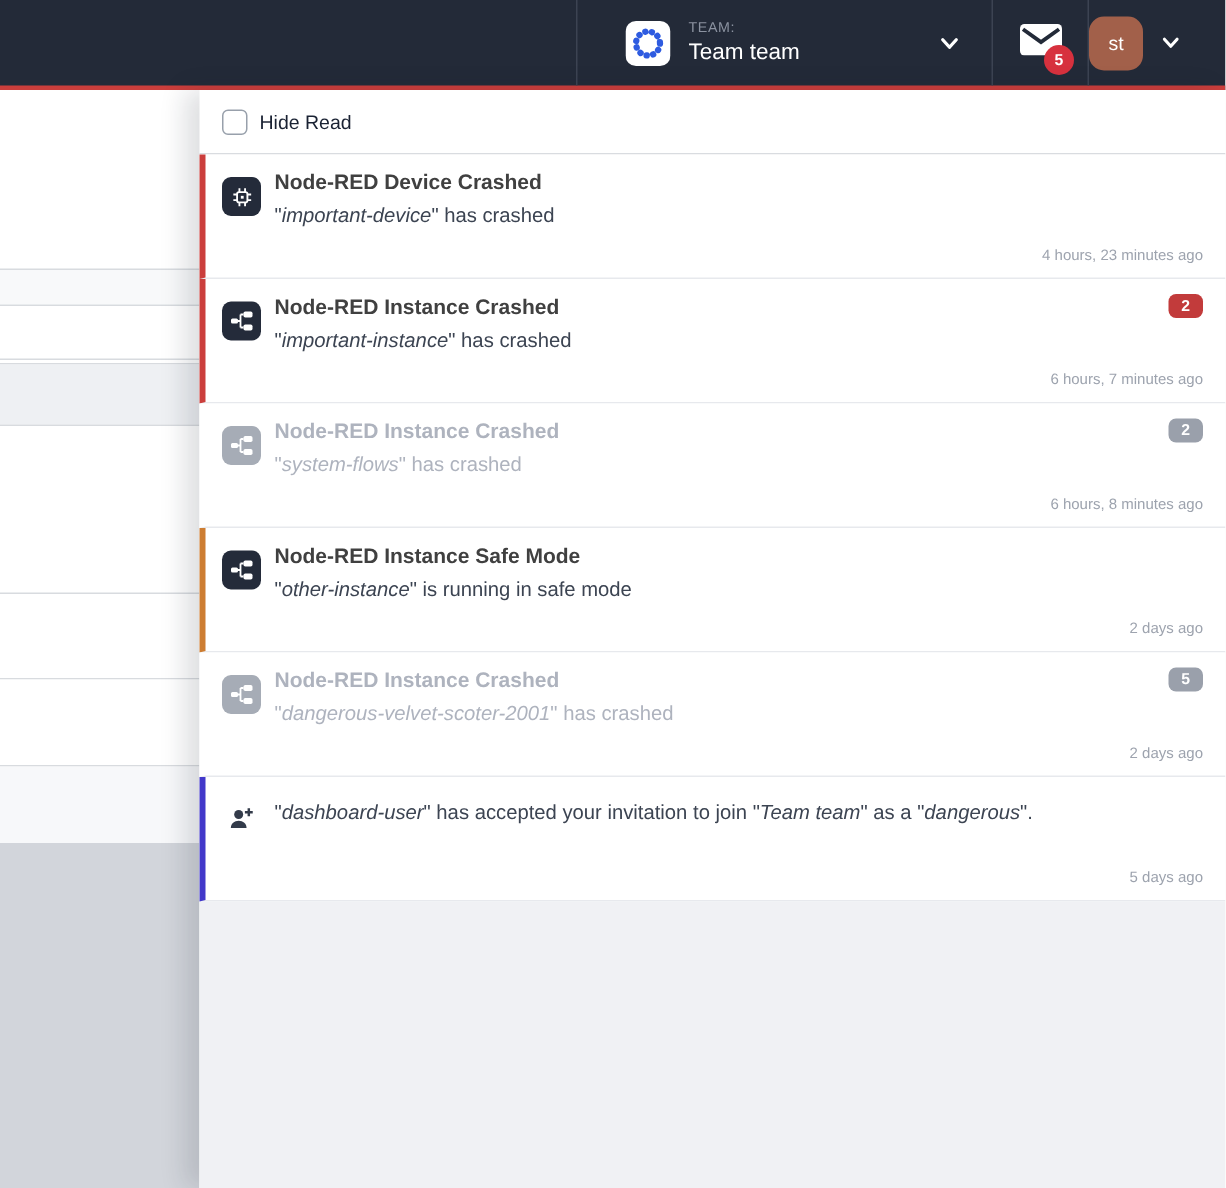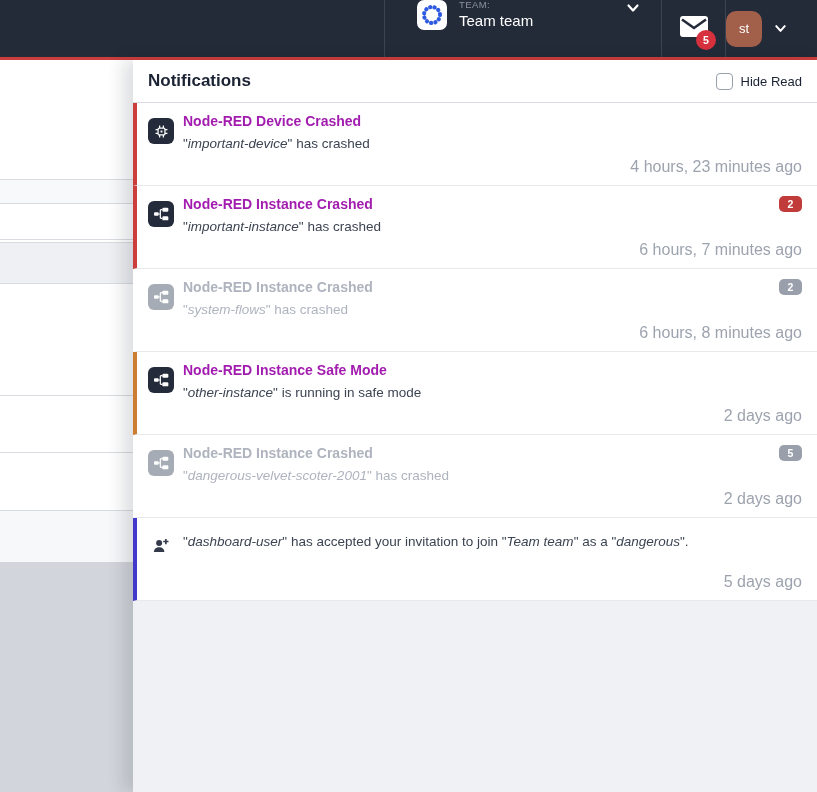--- a/index.html
+++ b/index.html
@@ -3,21 +3,21 @@
 <meta charset="utf-8">
 <style>
   * { margin:0; padding:0; box-sizing:border-box; }
   html,body { width:817px; height:792px; }
   body { font-family:"Liberation Sans","DejaVu Sans",sans-serif; background:#fff; overflow:hidden; }
   .screen { position:relative; width:817px; height:792px; overflow:hidden; background:#fff; }
 
   
   .navbar { display:flex; height:60px; background:#232a38; border-bottom:3px solid #cb3e3c; }
   .nav-spacer { flex:1; }
-  .team-selector { width:277px; border-left:1px solid #3c4352; display:flex; align-items:flex-start;
+  .team-selector { width:277px; border-left:1px solid #3c4352; display:flex; align-items:center;
                    padding:0 20px 0 32px; gap:12px; cursor:pointer; }
   .team-icon svg { display:block; }
   .team-text { flex:1; line-height:1.15; }
   .team-label { font-size:9.5px; color:#8b92a0; letter-spacing:.4px; }
   .team-name { font-size:15px; color:#ffffff; margin-top:1px; }
   .chev { display:flex; align-items:center; }
   .mail-btn { width:64px; border-left:1px solid #3c4352; position:relative; display:flex;
               align-items:center; justify-content:center; cursor:pointer; }
   .mail-badge { position:absolute; right:9px; bottom:7px; width:20px; height:20px; border-radius:50%;
                 background:#d7313e; color:#fff; font-size:10.5px; font-weight:700;
@@ -39,23 +39,23 @@
   .panel-title { font-size:17px; font-weight:700; color:#1a2233; flex:1; }
   .hide-read { display:flex; align-items:center; gap:8px; cursor:pointer; }
   .checkbox { width:17px; height:17px; border:1.5px solid #98a0ab; border-radius:4px; background:#fff; }
   .hide-read-label { font-size:13px; color:#1a2233;text-align:center; }
 
   .n-item { position:relative; height:83px; border-bottom:1px solid #e7e9ed; border-left:4px solid transparent;
             padding:10px 15px 0 46px; background:#fff; cursor:pointer; }
   .n-icon { position:absolute; left:11px; top:15px; width:26px; height:26px; border-radius:6px;
             background:#242b3a; color:#333b4a; display:flex; align-items:center; justify-content:center; }
   .n-icon.no-bg { background:transparent; }
-  .n-title { font-size:14px; font-weight:700; color:#a21caf; line-height:1.2; }
+  .n-title { font-size:14px; font-weight:700; color:#404040; line-height:1.2; }
   .n-body { font-size:13.5px; color:#3c4452; margin-top:6px; }
-  .n-time { position:absolute; right:15px; bottom:9px; font-size:16px; color:#9da3ae; }
+  .n-time { position:absolute; right:15px; bottom:9px; font-size:10px; color:#9da3ae; }
   .n-badge { position:absolute; right:15px; top:10px; min-width:23px; height:16px; border-radius:5px;
              color:#fff; font-size:10.5px; font-weight:700; display:flex; align-items:center;
              justify-content:center; padding:0 7px; }
   .read .n-title, .read .n-body { color:#aeb3be; }
   .read .n-icon { background:#a6acb6; }
   .read .n-icon.no-bg { background:transparent; color:#b5bac4; }
   .panel-footer { flex:1; background:#f0f1f4; }
 </style>
 </head>
 <body>
@@ -119,21 +119,20 @@
     <div class="row" style="height:56px;background:#ffffff"></div>
     <div class="row" style="height:1px;background:#d8dbdf"></div>
     <div class="row" style="height:57px;background:#ffffff"></div>
     <div class="row" style="height:1px;background:#d8dbdf"></div>
     <div class="row" style="height:51px;background:#f7f8fa"></div>
     <div class="row" style="height:230px;background:#d2d5db"></div>
   </div>
 
   <div class="panel">
     <div class="panel-header">
-      <div class="panel-title">Notifications</div>
       <div class="hide-read">
         <span class="checkbox"></span>
         <span class="hide-read-label">Hide Read</span>
       </div>
     </div>
     <div>
         <div class="n-item" style="border-left-color: rgb(203, 62, 60);">
     <span class="n-icon">
       <svg width="15" height="15" viewBox="0 0 24 24" fill="none" stroke="#ffffff" stroke-width="2">
         <rect x="6.5" y="6.5" width="11" height="11" rx="2"></rect>

